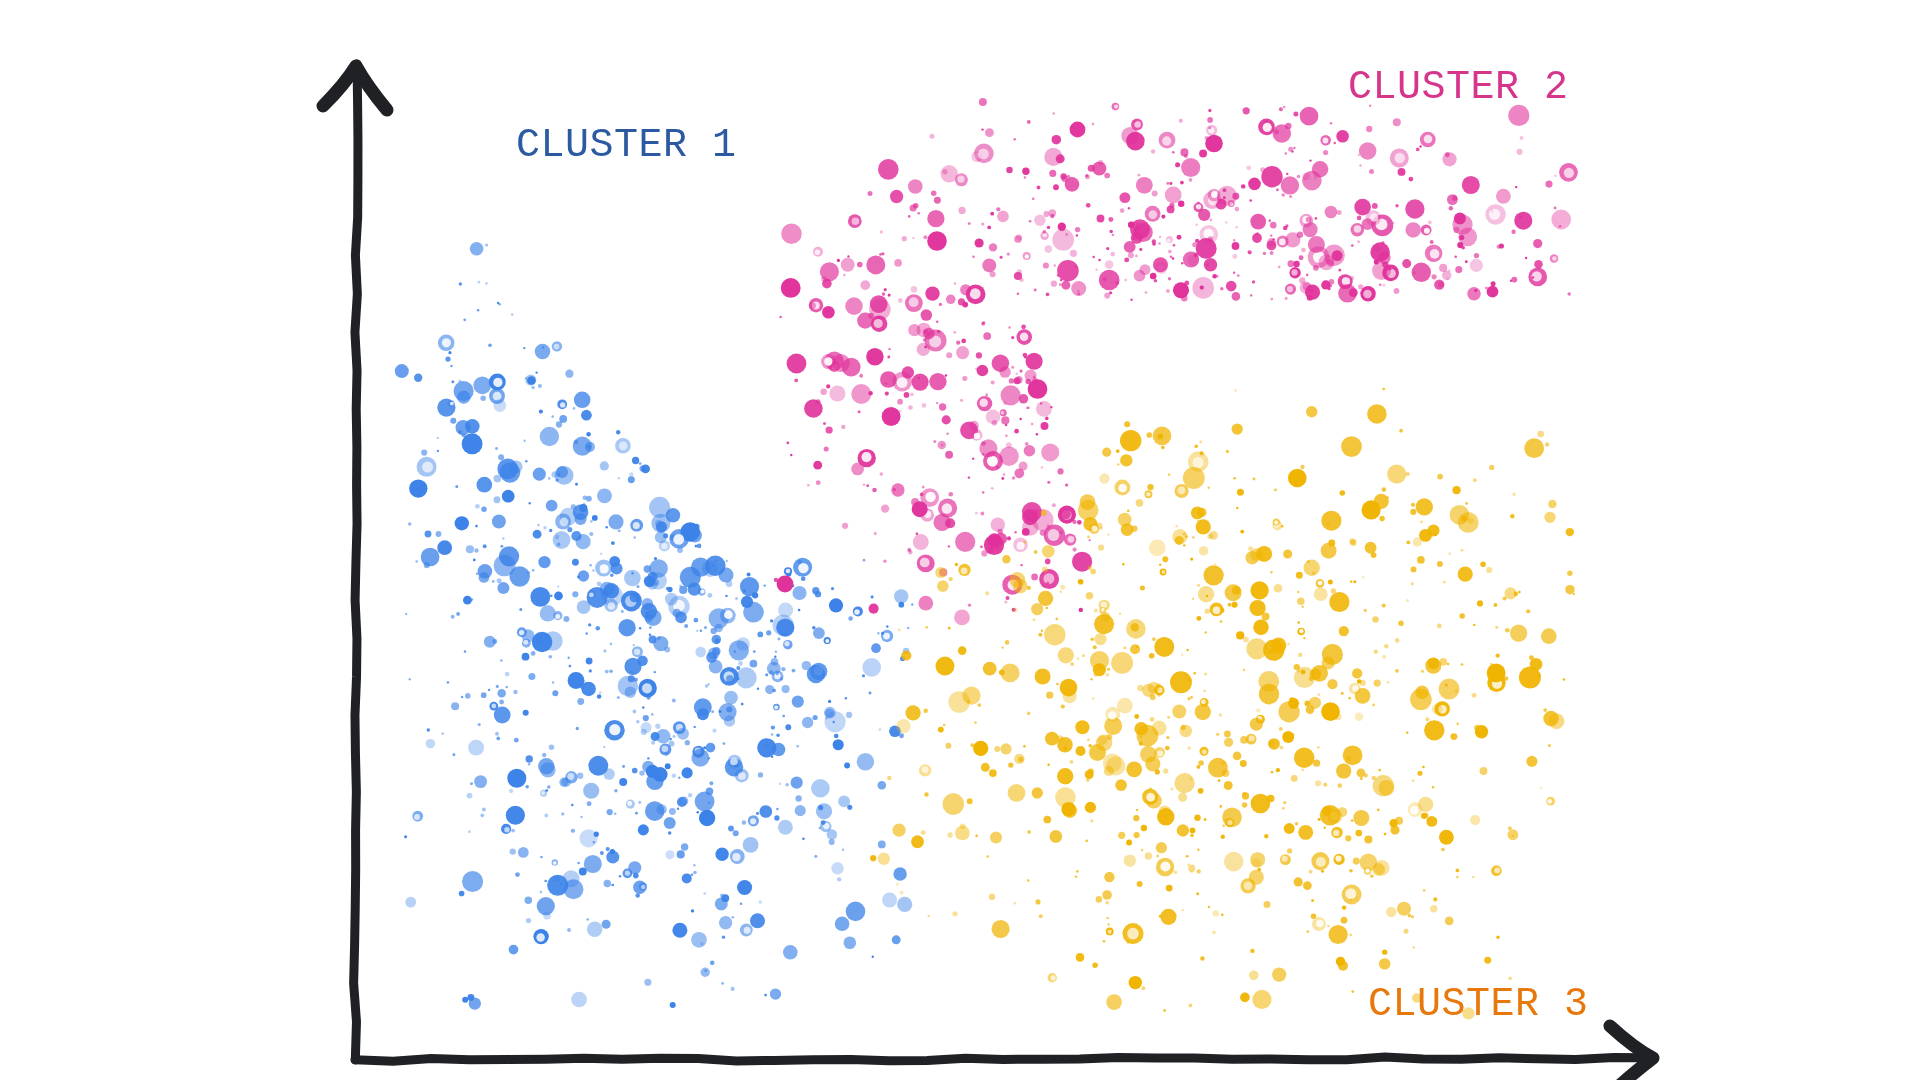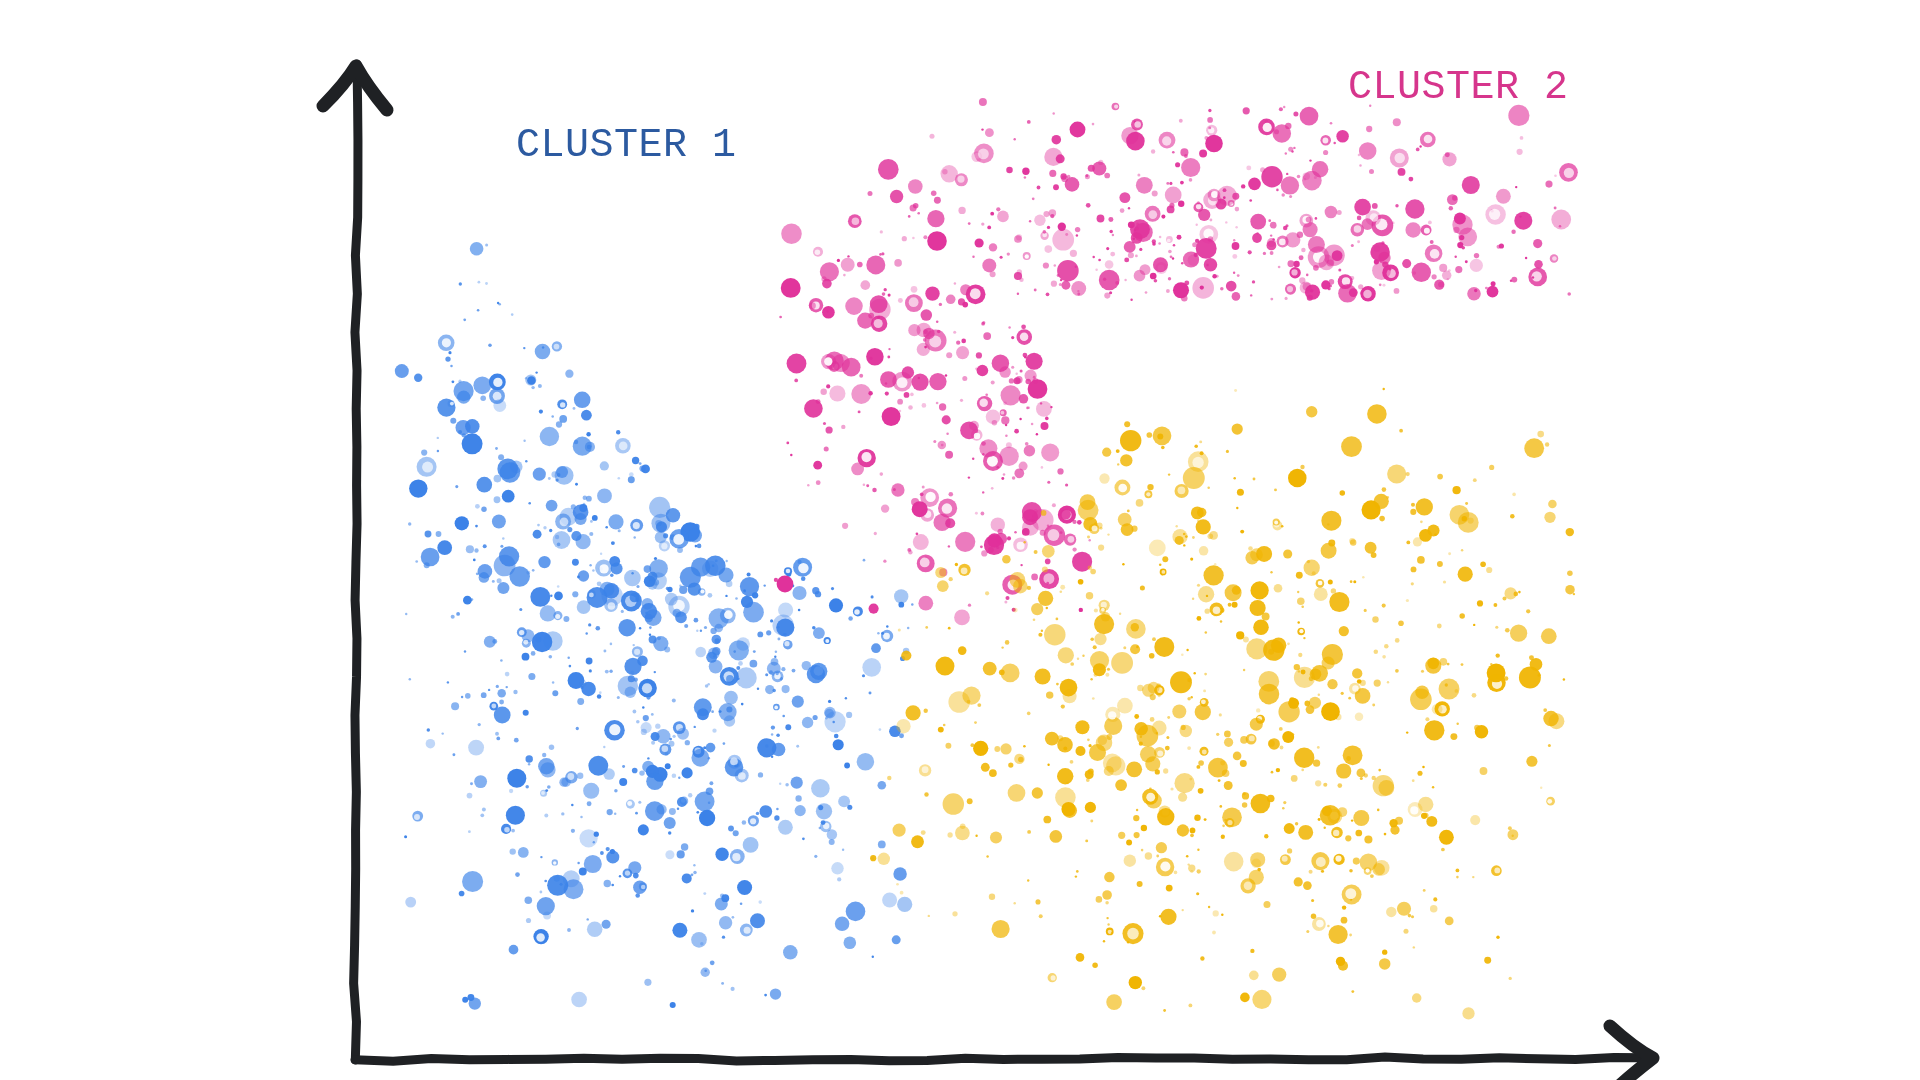--- a/index.html
+++ b/index.html
@@ -2329,14 +2329,15 @@
       <path id="x-axis-line" fill="none" stroke-linecap="round" d="M 355.00 1059.83 L 393.15 1061.30 L 431.29 1058.56 L 469.44 1059.65 L 507.59 1059.38 L 545.73 1059.13 L 583.88 1058.16 L 622.03 1059.19 L 660.17 1058.18 L 698.32 1058.42 L 736.47 1060.88 L 774.62 1060.39 L 812.77 1059.75 L 850.91 1059.47 L 889.06 1060.71 L 927.21 1060.44 L 965.35 1058.20 L 1003.50 1059.42 L 1041.65 1059.18 L 1079.79 1058.98 L 1117.94 1057.40 L 1156.09 1058.11 L 1194.23 1058.10 L 1232.38 1059.19 L 1270.53 1059.05 L 1308.68 1059.69 L 1346.83 1059.64 L 1384.97 1057.09 L 1423.12 1058.92 L 1461.27 1059.28 L 1499.41 1057.81 L 1537.56 1058.70 L 1575.71 1059.58 L 1613.85 1057.47 L 1652.00 1057.73" stroke="#1f2124" stroke-width="9"></path>
       <path id="y-axis-arrow" fill="none" stroke-linecap="round" stroke-linejoin="round" d="M 323 106 Q 345 84 356 66 Q 367 86 387 110" stroke="#1f2124" stroke-width="13"></path>
       <path id="x-axis-arrow" fill="none" stroke-linecap="round" stroke-linejoin="round" d="M 1610 1026 Q 1634 1048 1653 1058 Q 1632 1074 1608 1096" stroke="#1f2124" stroke-width="13"></path>
     </g>
   </svg>
 
   <div class="cluster-label" id="label-cluster-1">CLUSTER 1</div>
 
   <div class="cluster-label" id="label-cluster-2">CLUSTER 2</div>
 
+  <div class="cluster-label" id="label-cluster-3">CLUSTER 3</div>
 
 </div>
 
 </body></html>

